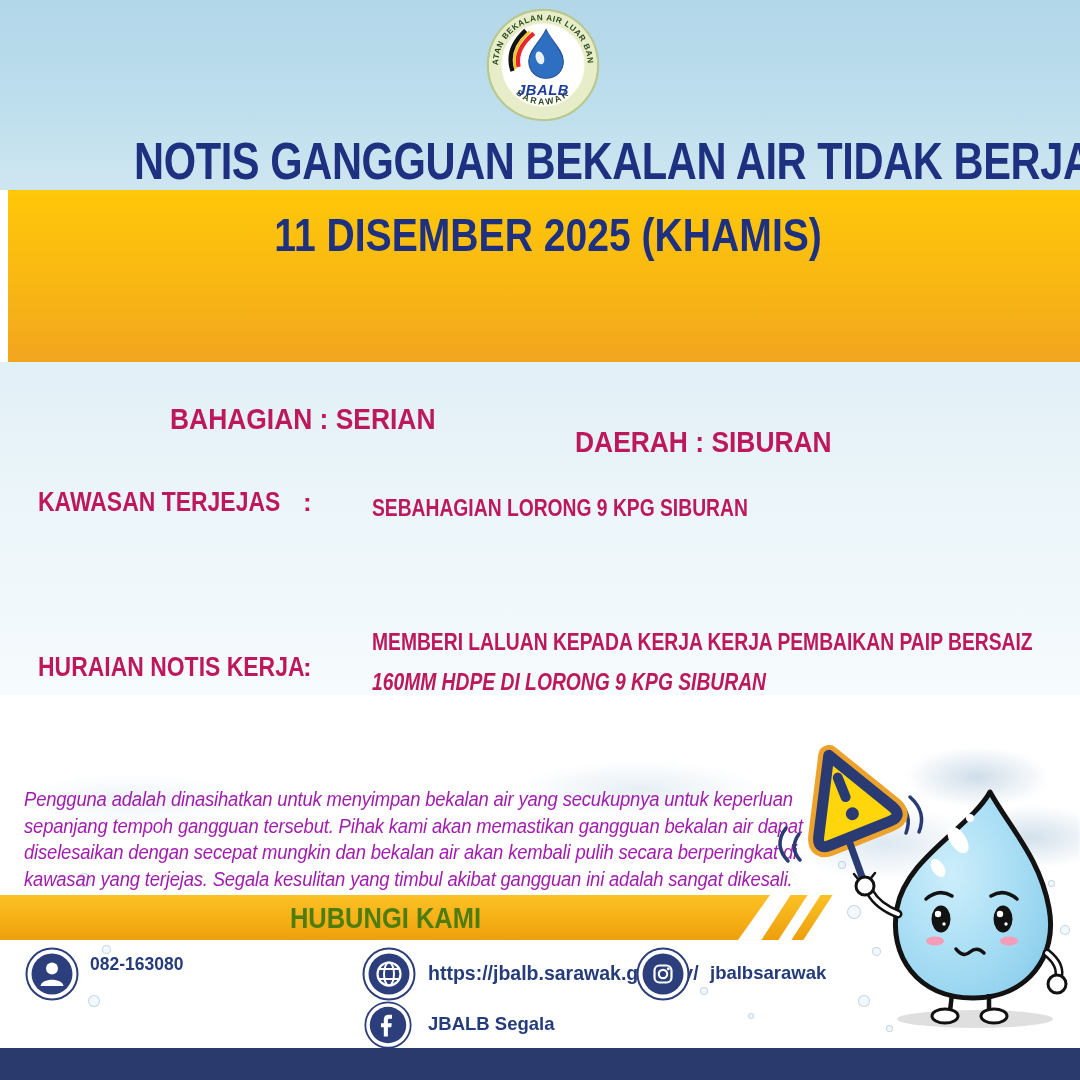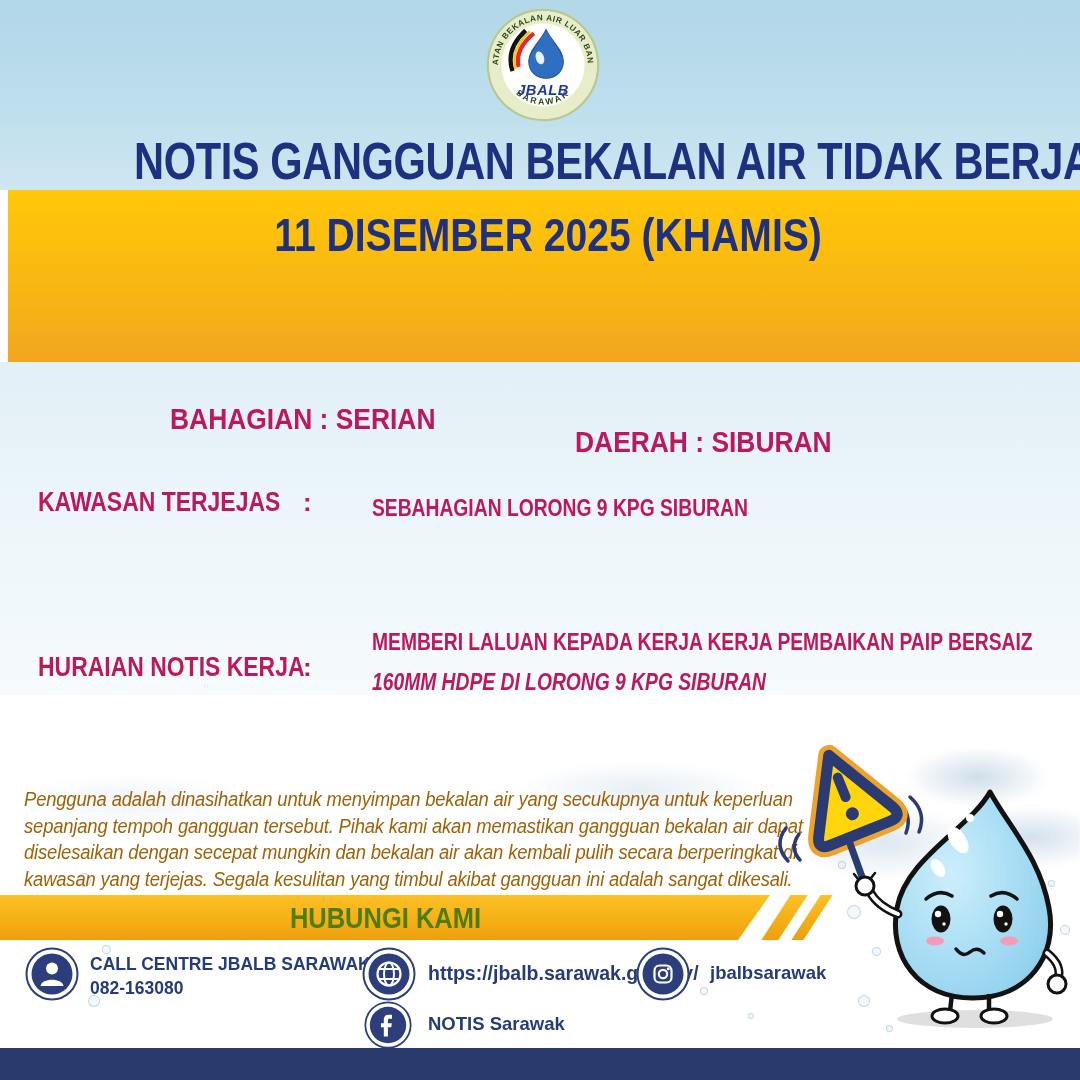--- a/index.html
+++ b/index.html
@@ -58,21 +58,21 @@
       filter:blur(1.5px); }
   .splash-left { left:0px; top:55px; width:330px; height:100px;
       background:radial-gradient(ellipse 160px 36px at 40% 50%, rgba(198,218,232,.30), transparent 72%);
       filter:blur(2px); }
   .splash-low { left:0px; top:170px; width:900px; height:90px;
       background:radial-gradient(ellipse 420px 34px at 45% 55%, rgba(197,216,230,.32), transparent 75%);
       filter:blur(2px); }
   .bubble { position:absolute; border-radius:50%; border:1.5px solid rgba(158,188,212,.55);
             background:rgba(205,227,241,.25); }
 
-  .para { position:absolute; left:24px; top:91px; color:#a16207; font-style:italic;
+  .para { position:absolute; left:24px; top:91px; color:#a21caf; font-style:italic;
           font-size:20.5px; line-height:26.5px; letter-spacing:-0.2px; }
   .para div { white-space:nowrap; transform:scaleX(0.90); transform-origin:left center; }
 
   
   .hubungi { position:absolute; left:0; top:200px; width:790px; height:45px;
              background:linear-gradient(180deg,#fcc125 0%,#f6b016 55%,#ed9f0d 100%);
              clip-path:polygon(0 0, 770px 0, 738px 100%, 0 100%); }
   .hubungi-text { position:absolute; left:0; top:200px; width:770px; height:45px; line-height:45px;
                   text-align:center; font-size:30px; font-weight:bold; color:#4d7c0f; }
   .hubungi-text span { display:inline-block; transform:scaleX(0.85); }
@@ -180,21 +180,20 @@
 
     <div class="contact-icon cc-icon">
       <svg width="54" height="54" viewBox="0 0 54 54">
         <circle cx="27" cy="27" r="25.5" fill="#ffffff" stroke="#2c3e7b" stroke-width="2"></circle>
         <circle cx="27" cy="27" r="20.5" fill="#2c3e7b"></circle>
         <circle cx="27" cy="21.5" r="6" fill="#ffffff"></circle>
         <path d="M15.5,39 C16.5,30.5 37.5,30.5 38.5,39 Z" fill="#ffffff"></path>
       </svg>
     </div>
     <div class="contact-text cc-text">
-      <div>CALL CENTRE JBALB SARAWAK</div>
       <div>082-163080</div>
     </div>
 
     <div class="contact-icon web-icon">
       <svg width="54" height="54" viewBox="0 0 54 54">
         <circle cx="27" cy="27" r="25.5" fill="#ffffff" stroke="#2c3e7b" stroke-width="2"></circle>
         <circle cx="27" cy="27" r="20.5" fill="#2c3e7b"></circle>
         <circle cx="27" cy="27" r="11.5" fill="none" stroke="#ffffff" stroke-width="2.2"></circle>
         <ellipse cx="27" cy="27" rx="5" ry="11.5" fill="none" stroke="#ffffff" stroke-width="2"></ellipse>
         <line x1="16" y1="22" x2="38" y2="22" stroke="#ffffff" stroke-width="2"></line>
@@ -214,21 +213,21 @@
     </div>
     <div class="contact-text ig-text">jbalbsarawak</div>
 
     <div class="contact-icon fb-icon">
       <svg width="48" height="48" viewBox="0 0 54 54">
         <circle cx="27" cy="27" r="25.5" fill="#ffffff" stroke="#2c3e7b" stroke-width="2"></circle>
         <circle cx="27" cy="27" r="20.5" fill="#2c3e7b"></circle>
         <path d="M31.5,15.5 h-4 c-3.2,0 -5.2,2.1 -5.2,5.3 v4.2 h-3.2 v4.4 h3.2 V40 h4.6 V29.4 h3.8 l0.6,-4.4 h-4.4 v-3.4 c0,-1.1 0.6,-1.7 1.7,-1.7 h2.9 Z" fill="#ffffff"></path>
       </svg>
     </div>
-    <div class="contact-text fb-text">NOTIS Sarawak</div>
+    <div class="contact-text fb-text">JBALB Segala</div>
 
     <svg class="mascot" viewBox="0 0 310 322">
       <defs>
         <radialGradient id="dropGrad" cx="0.36" cy="0.40" r="0.85">
           <stop offset="0%" stop-color="#cdeefb"></stop>
           <stop offset="45%" stop-color="#abdff5"></stop>
           <stop offset="78%" stop-color="#93d2ee"></stop>
           <stop offset="100%" stop-color="#7cc3e4"></stop>
         </radialGradient>
       </defs>

